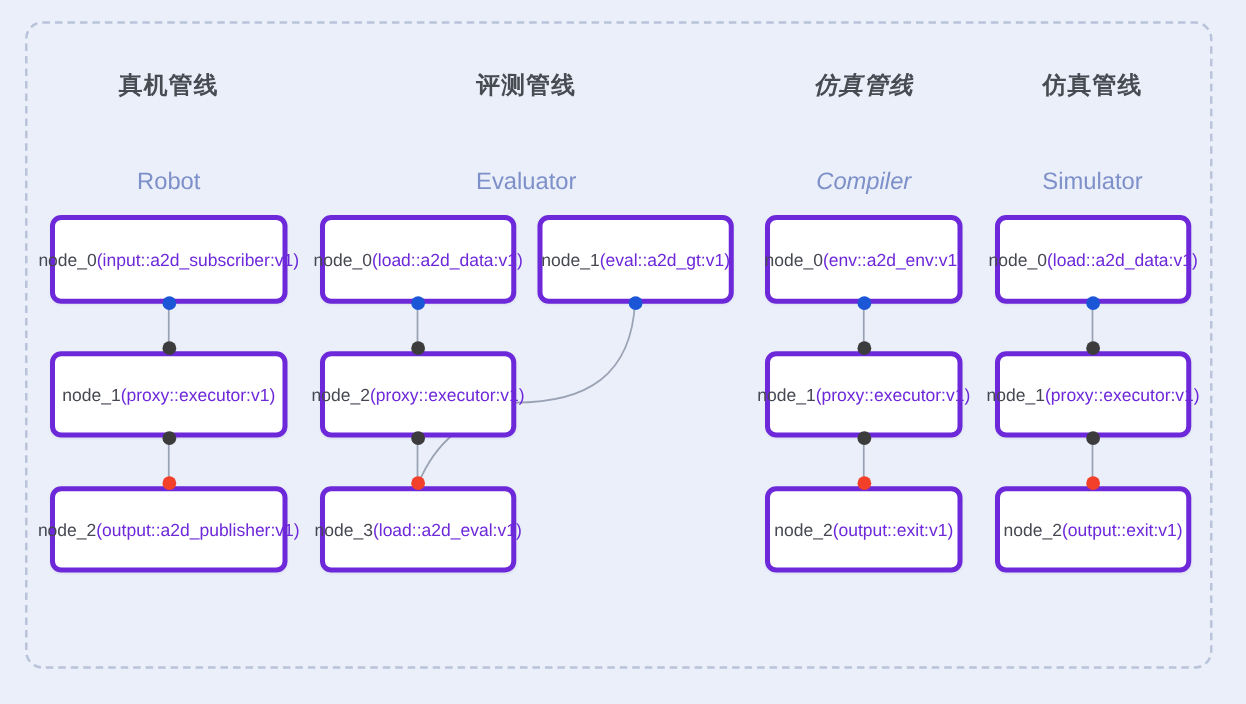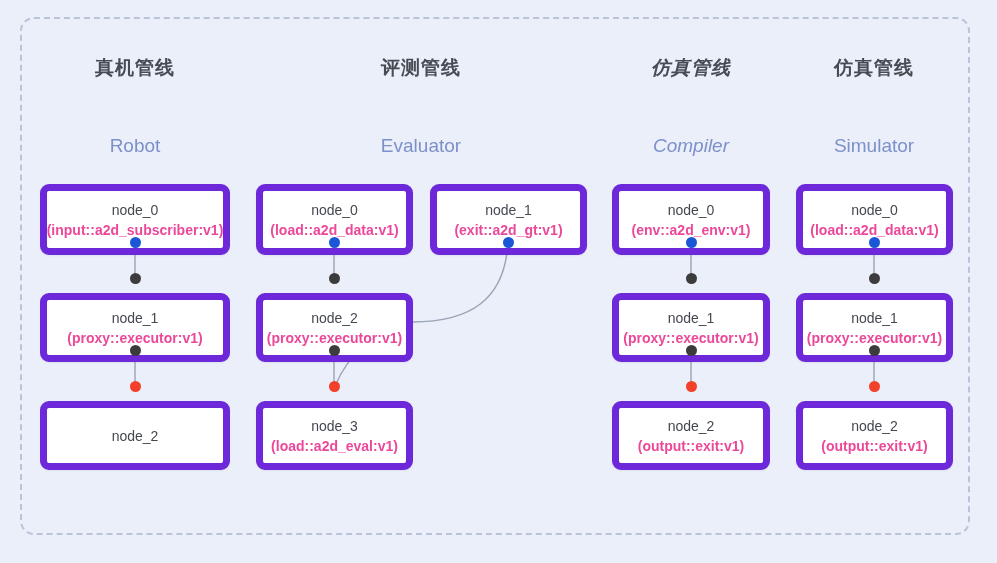--- a/index.html
+++ b/index.html
@@ -53,41 +53,39 @@
   .col-subtitle {
     font-size: 19px;
     color: #7d90c9;
     text-align: center;
     margin-top: 54px;
     white-space: nowrap;
   }
   .node-box {
     position: absolute;
     background: #ffffff;
-    border: 7px solid #6d28d9;
+    border: 4px solid #6d28d9;
     border-radius: 9px;
     box-shadow: 0 1px 2px rgba(60,70,100,0.07);
     box-sizing: border-box;
     display: flex;
-    flex-direction: column;
+    flex-direction: row;
     align-items: center;
     justify-content: center;
     text-align: center;
-    margin-top: 12px;
   }
   .node-name {
     font-size: 14px;
     color: #454851;
     line-height: 20px;
   }
   .node-type {
     font-size: 14px;
-    color: #ec4899;
+    color: #6d28d9;
     line-height: 20px;
-    font-weight: bold;
   }
   .port {
     position: absolute;
     width: 11px;
     height: 11px;
     border-radius: 50%;
     box-sizing: border-box;
   }
   .port-in-blue   { background: #1a56d6; }
   .port-black     { background: #3c3c3c; }
@@ -132,37 +130,38 @@
 
   <div class="node-box" style="left:40px; top:281px; width:190px; height:69px;">
     <div class="node-name">node_1</div>
     <div class="node-type">(proxy::executor:v1)</div>
   </div>
   <div class="port port-black" style="left:129.5px; top:272.5px;"></div>
   <div class="port port-black" style="left:129.5px; top:344.5px;"></div>
 
   <div class="node-box" style="left:40px; top:389px; width:190px; height:69px;">
     <div class="node-name">node_2</div>
+    <div class="node-type">(output::a2d_publisher:v1)</div>
   </div>
   <div class="port port-red" style="left:129.5px; top:380.5px;"></div>
 
   <div class="column" style="left:331px; width:180px;">
     <div class="col-title">评测管线</div>
     <div class="col-subtitle">Evaluator</div>
   </div>
 
   <div class="node-box" style="left:256px; top:172px; width:157px; height:71px;">
     <div class="node-name">node_0</div>
     <div class="node-type">(load::a2d_data:v1)</div>
   </div>
   <div class="port port-in-blue" style="left:328.5px; top:237px;"></div>
 
   <div class="node-box" style="left:430px; top:172px; width:157px; height:71px;">
     <div class="node-name">node_1</div>
-    <div class="node-type">(exit::a2d_gt:v1)</div>
+    <div class="node-type">(eval::a2d_gt:v1)</div>
   </div>
   <div class="port port-in-blue" style="left:502.5px; top:237px;"></div>
 
   <div class="node-box" style="left:256px; top:281px; width:157px; height:69px;">
     <div class="node-name">node_2</div>
     <div class="node-type">(proxy::executor:v1)</div>
   </div>
   <div class="port port-black" style="left:328.5px; top:272.5px;"></div>
   <div class="port port-black" style="left:328.5px; top:344.5px;"></div>
 

